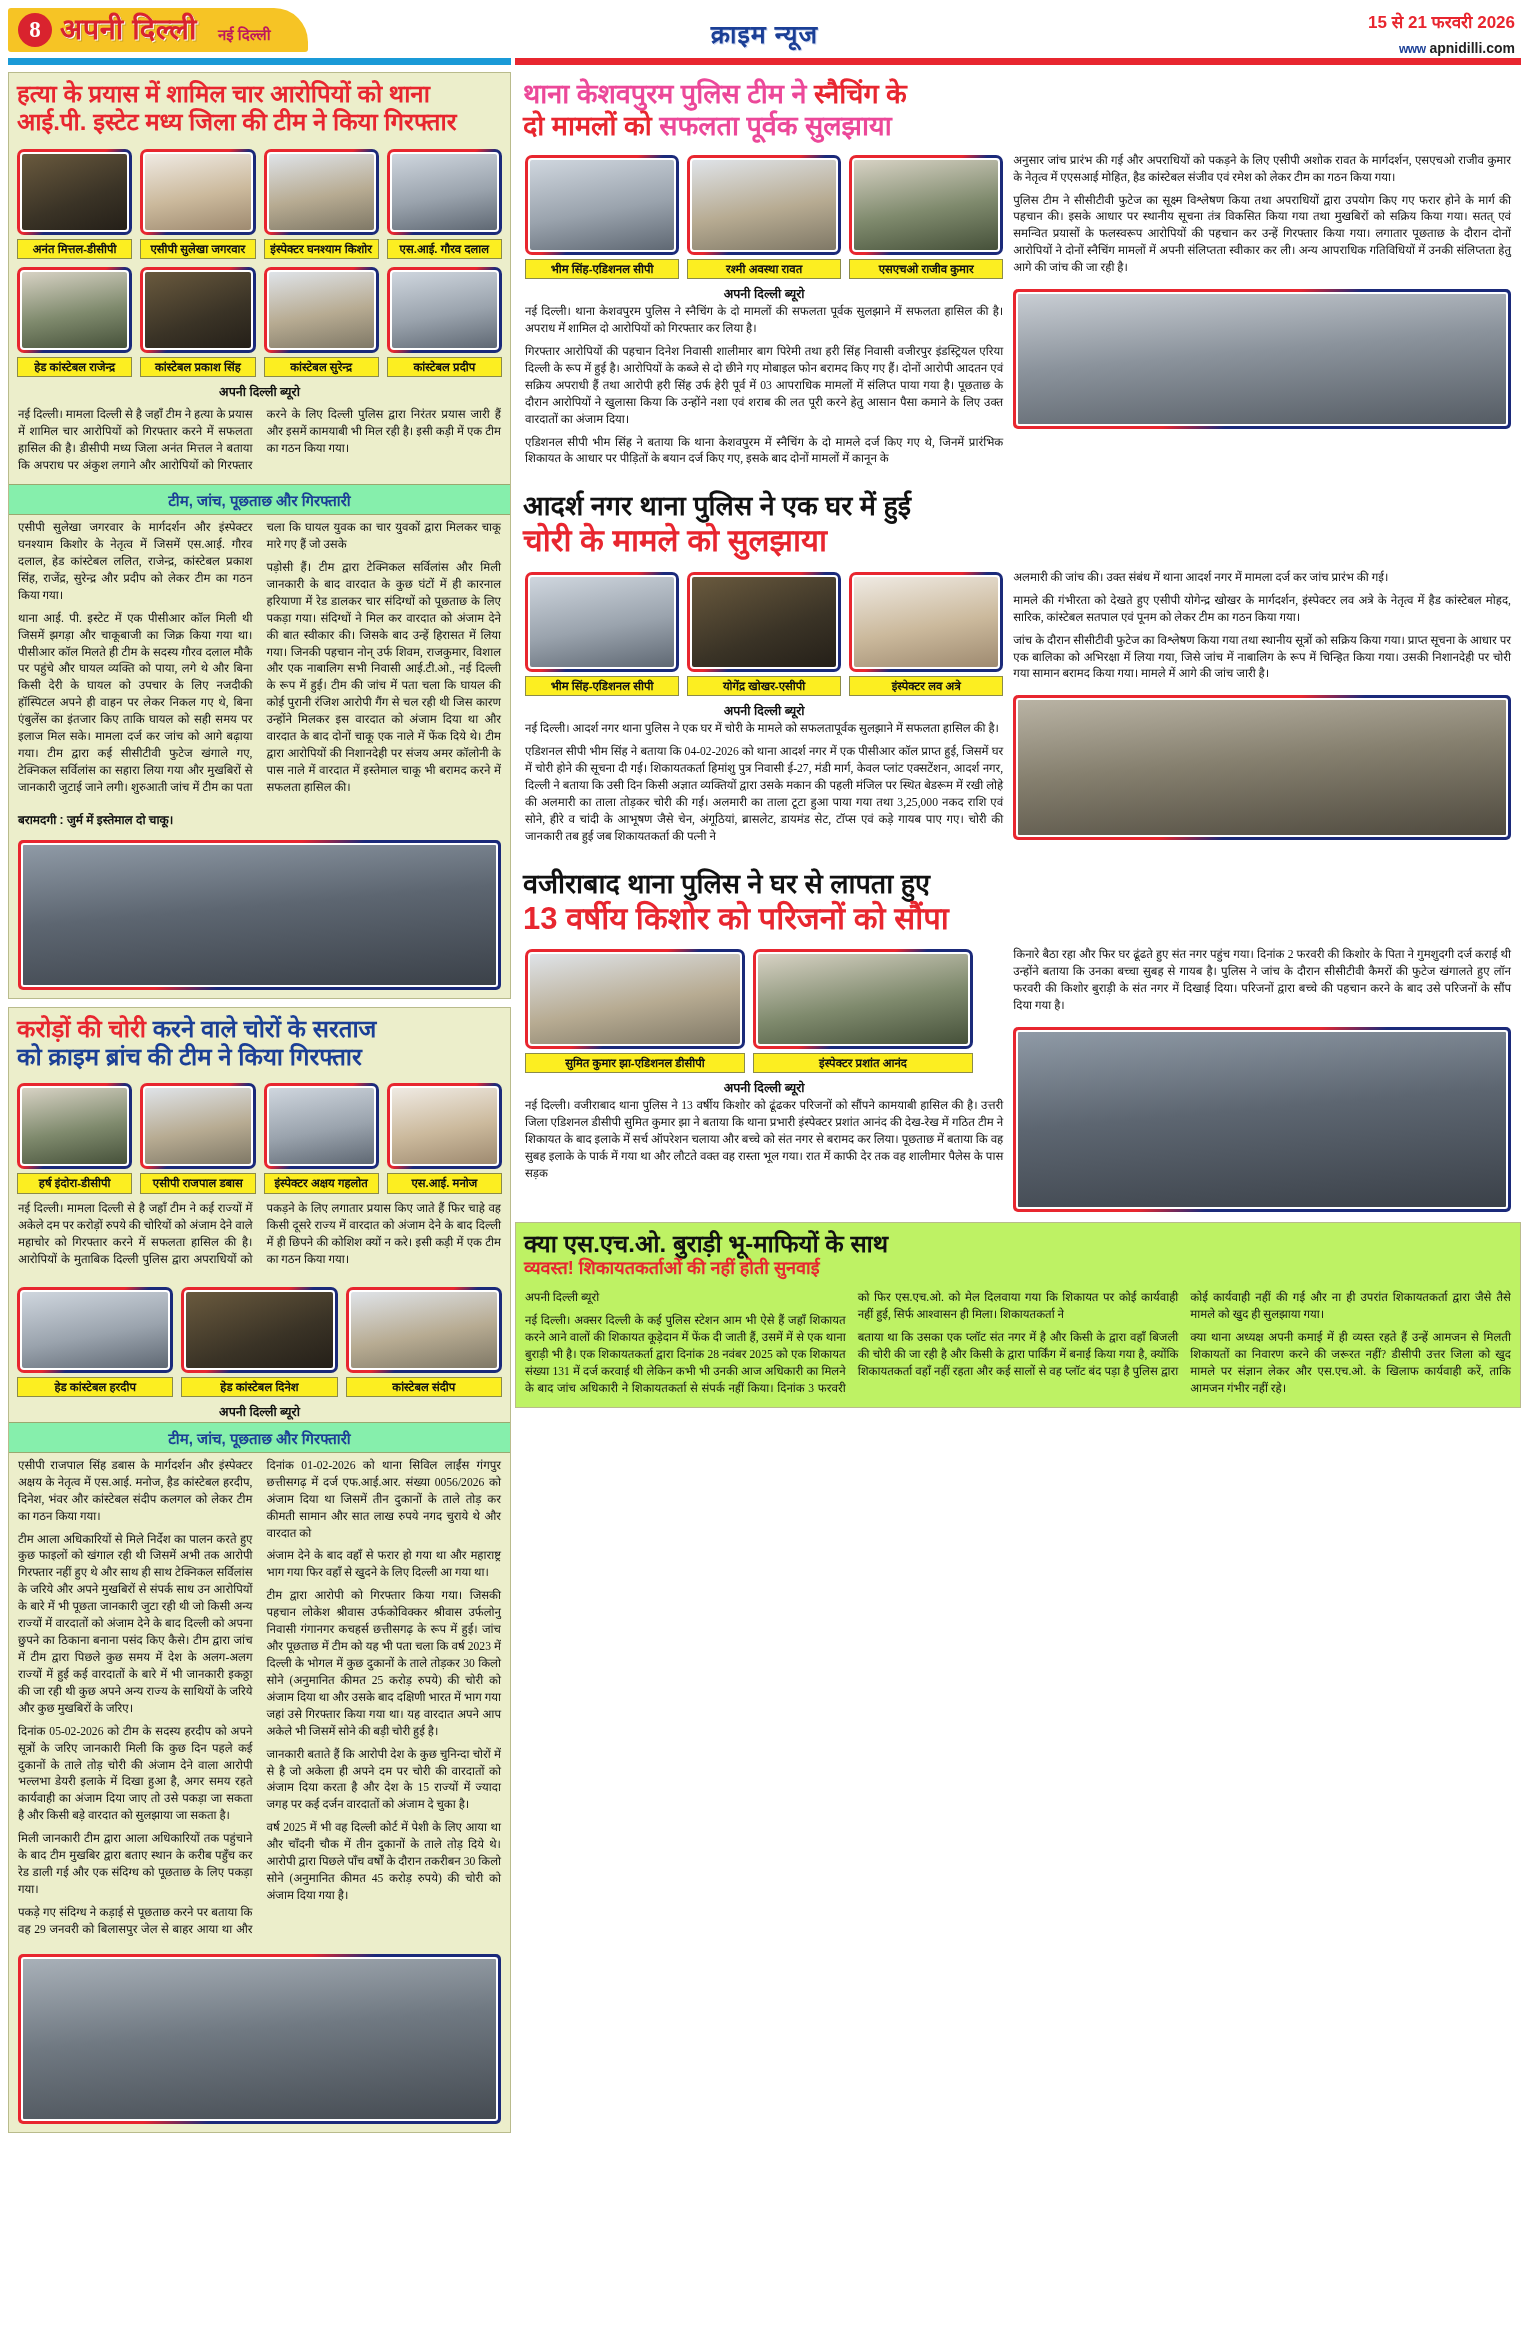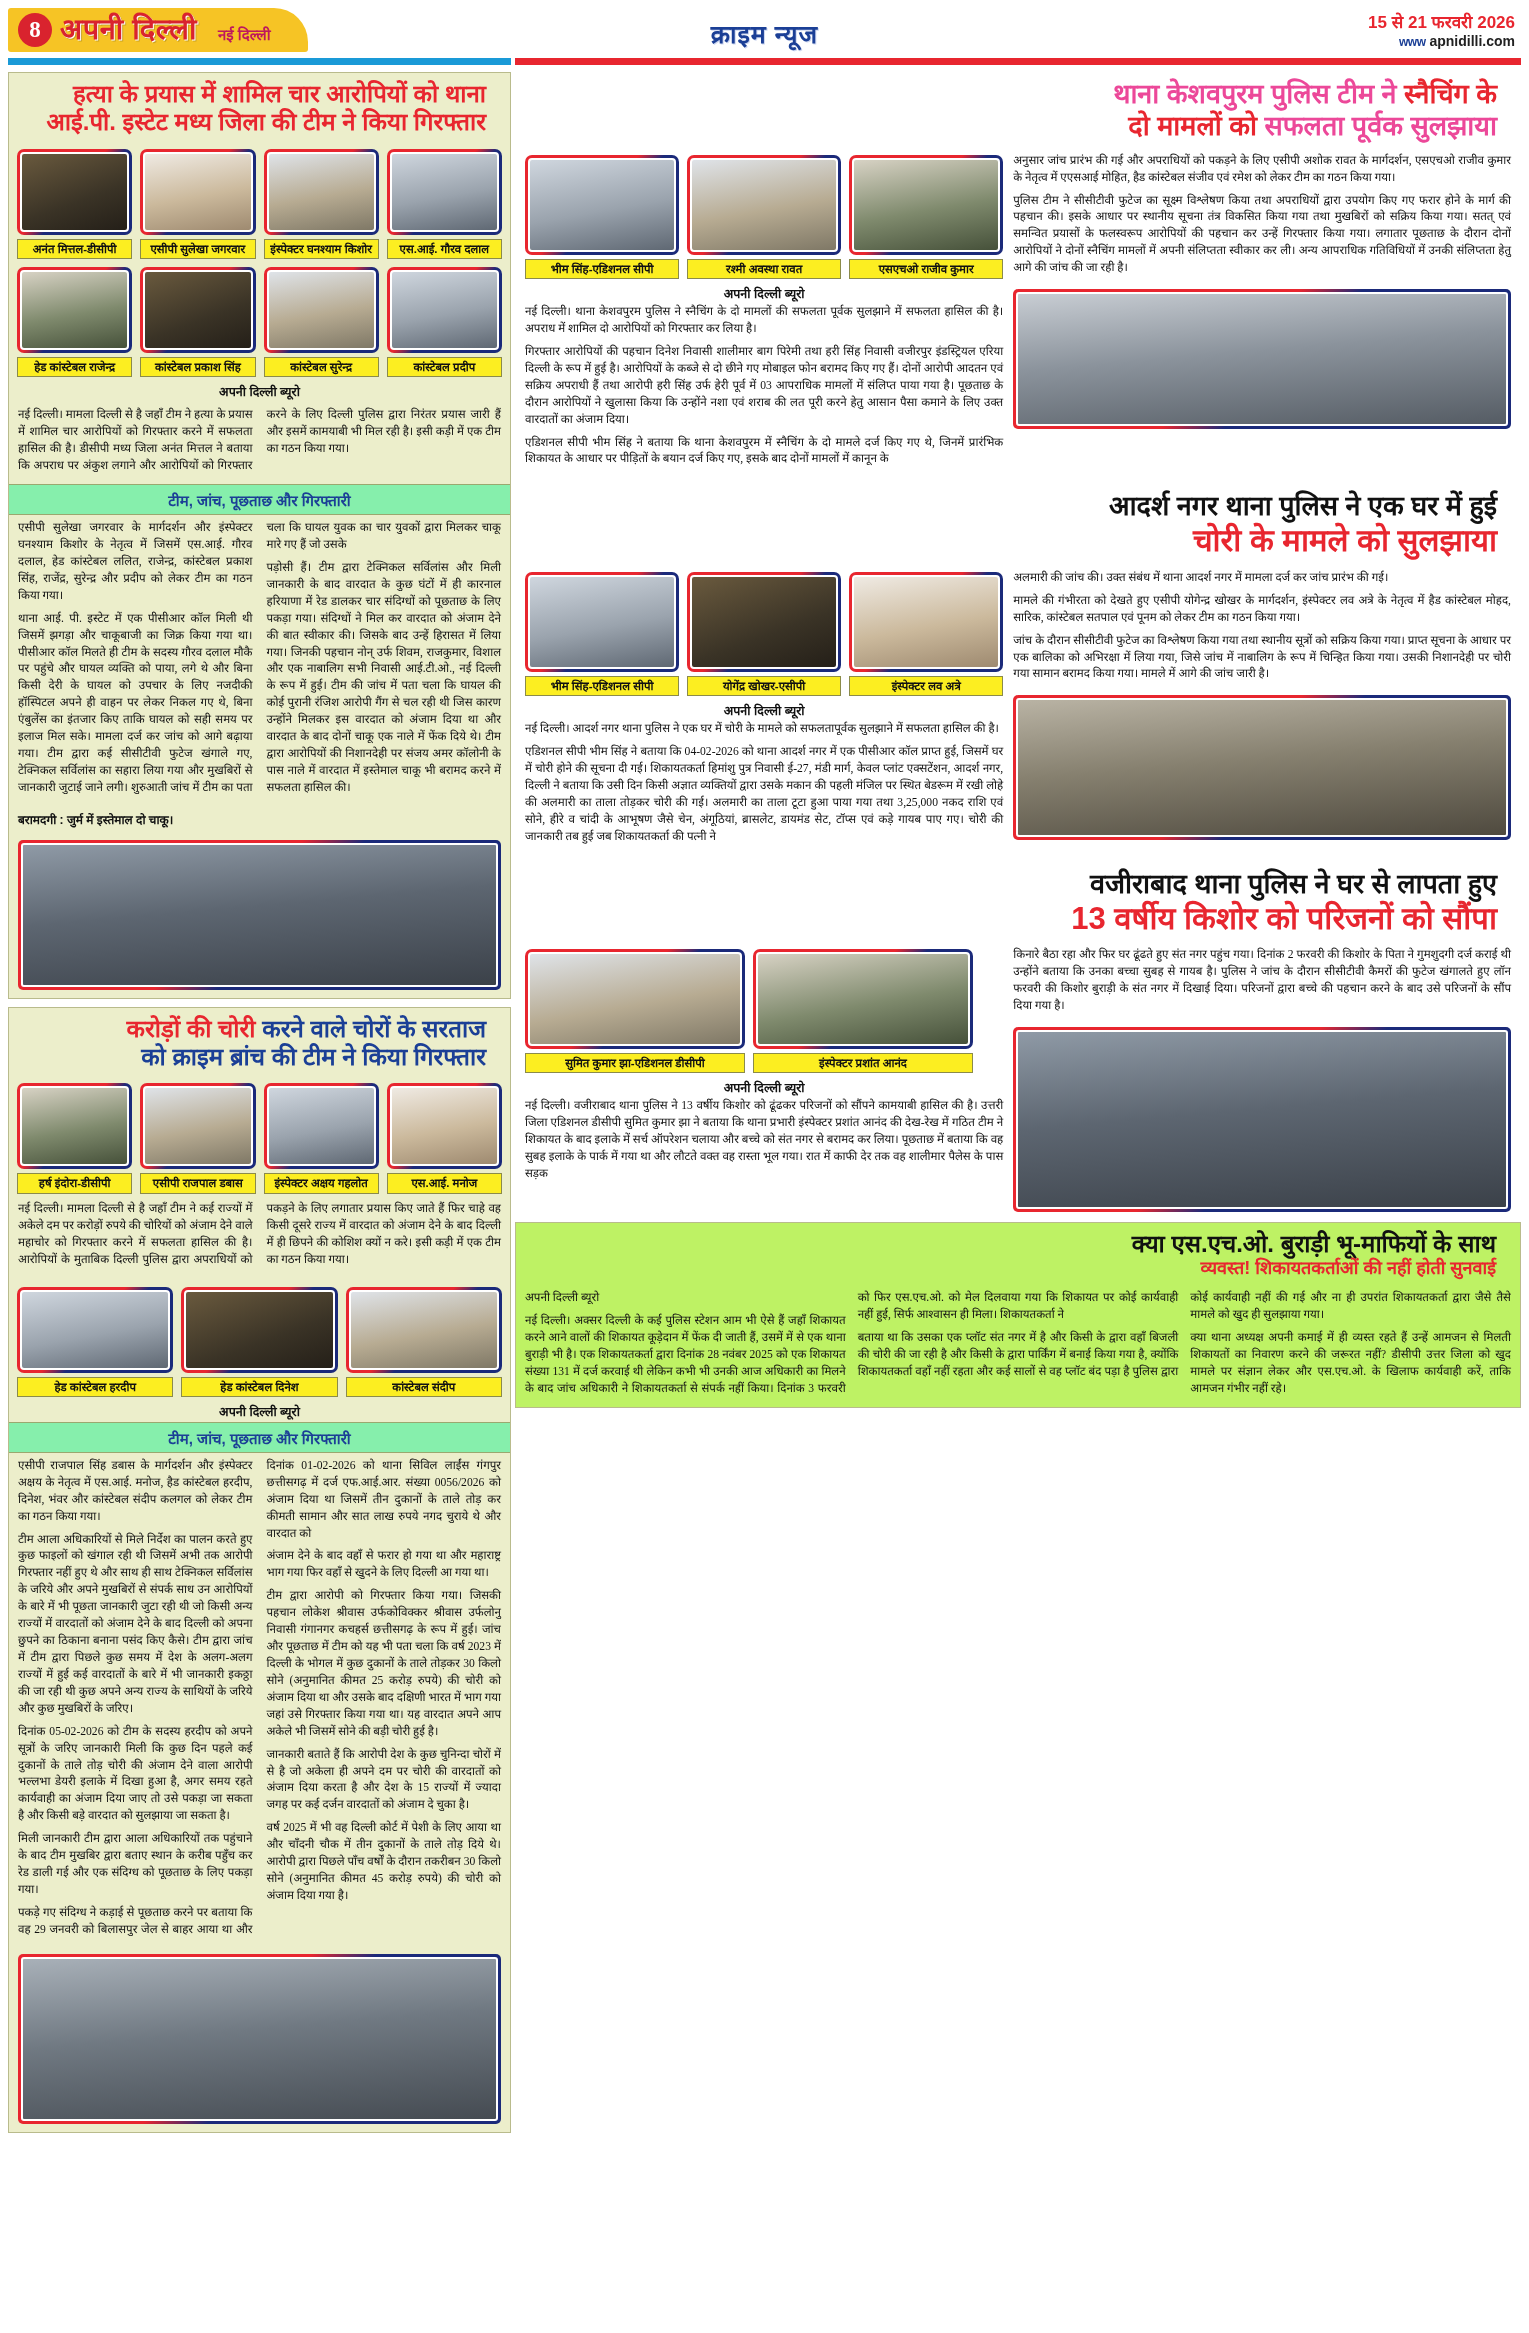--- a/index.html
+++ b/index.html
@@ -39,44 +39,44 @@
     position:absolute; left:50%; top:16px; transform:translateX(-50%);
     font-size:25px; font-weight:bold; color:#1b3f96;
     letter-spacing:1px;
     text-shadow:1px 1px 0 #cfd8f0;
   }
   .mast-date {
     position:absolute; right:14px; top:10px; text-align:right;
     font-size:17px; font-weight:bold; color:#e8262f;
   }
   .mast-site {
-    position:absolute; right:14px; top:33px; text-align:right;
+    position:absolute; right:14px; top:40px; text-align:right;
     font-size:14px; font-weight:bold; color:#222;
   }
   .mast-site .www { color:#1b3f96; font-size:12px; letter-spacing:-0.5px; }
 
   .rule-blue { position:absolute; left:8px; top:58px; width:503px; height:7px; background:#1a9ad7; }
   .rule-red  { position:absolute; left:515px; top:58px; width:1006px; height:7px; background:#e8262f; }
 
   
   .page { position:absolute; left:8px; top:72px; width:1513px; height:2250px; }
 
   .col-left   { position:absolute; left:0;    top:0; width:503px; }
   .col-midwrap{ position:absolute; left:507px;top:0; width:1006px; }
 
   
   .block { position:relative; }
   .tint  { background:#eceecb; }
   .tint-yellow { background:#bef264; }
   .bdr   { border:1px solid #b9bb8c; }
 
   .hl {
-    text-align:right; font-weight:bold;
+    text-align:left; font-weight:bold;
     font-family:"Liberation Sans", sans-serif;
-    line-height:1.18; padding:7px 24px 6px;
+    line-height:1.18; padding:7px 8px 6px;
   }
   .hl-red   { color:#e8262f; }
   .hl-blue  { color:#1b3f96; }
   .hl-black { color:#111; }
   .r { color:#e8262f; }
   .b { color:#1b3f96; }
   .k { color:#ec4899; }
 
   .hl-lg  { font-size:27px; }
   .hl-md  { font-size:24px; }

